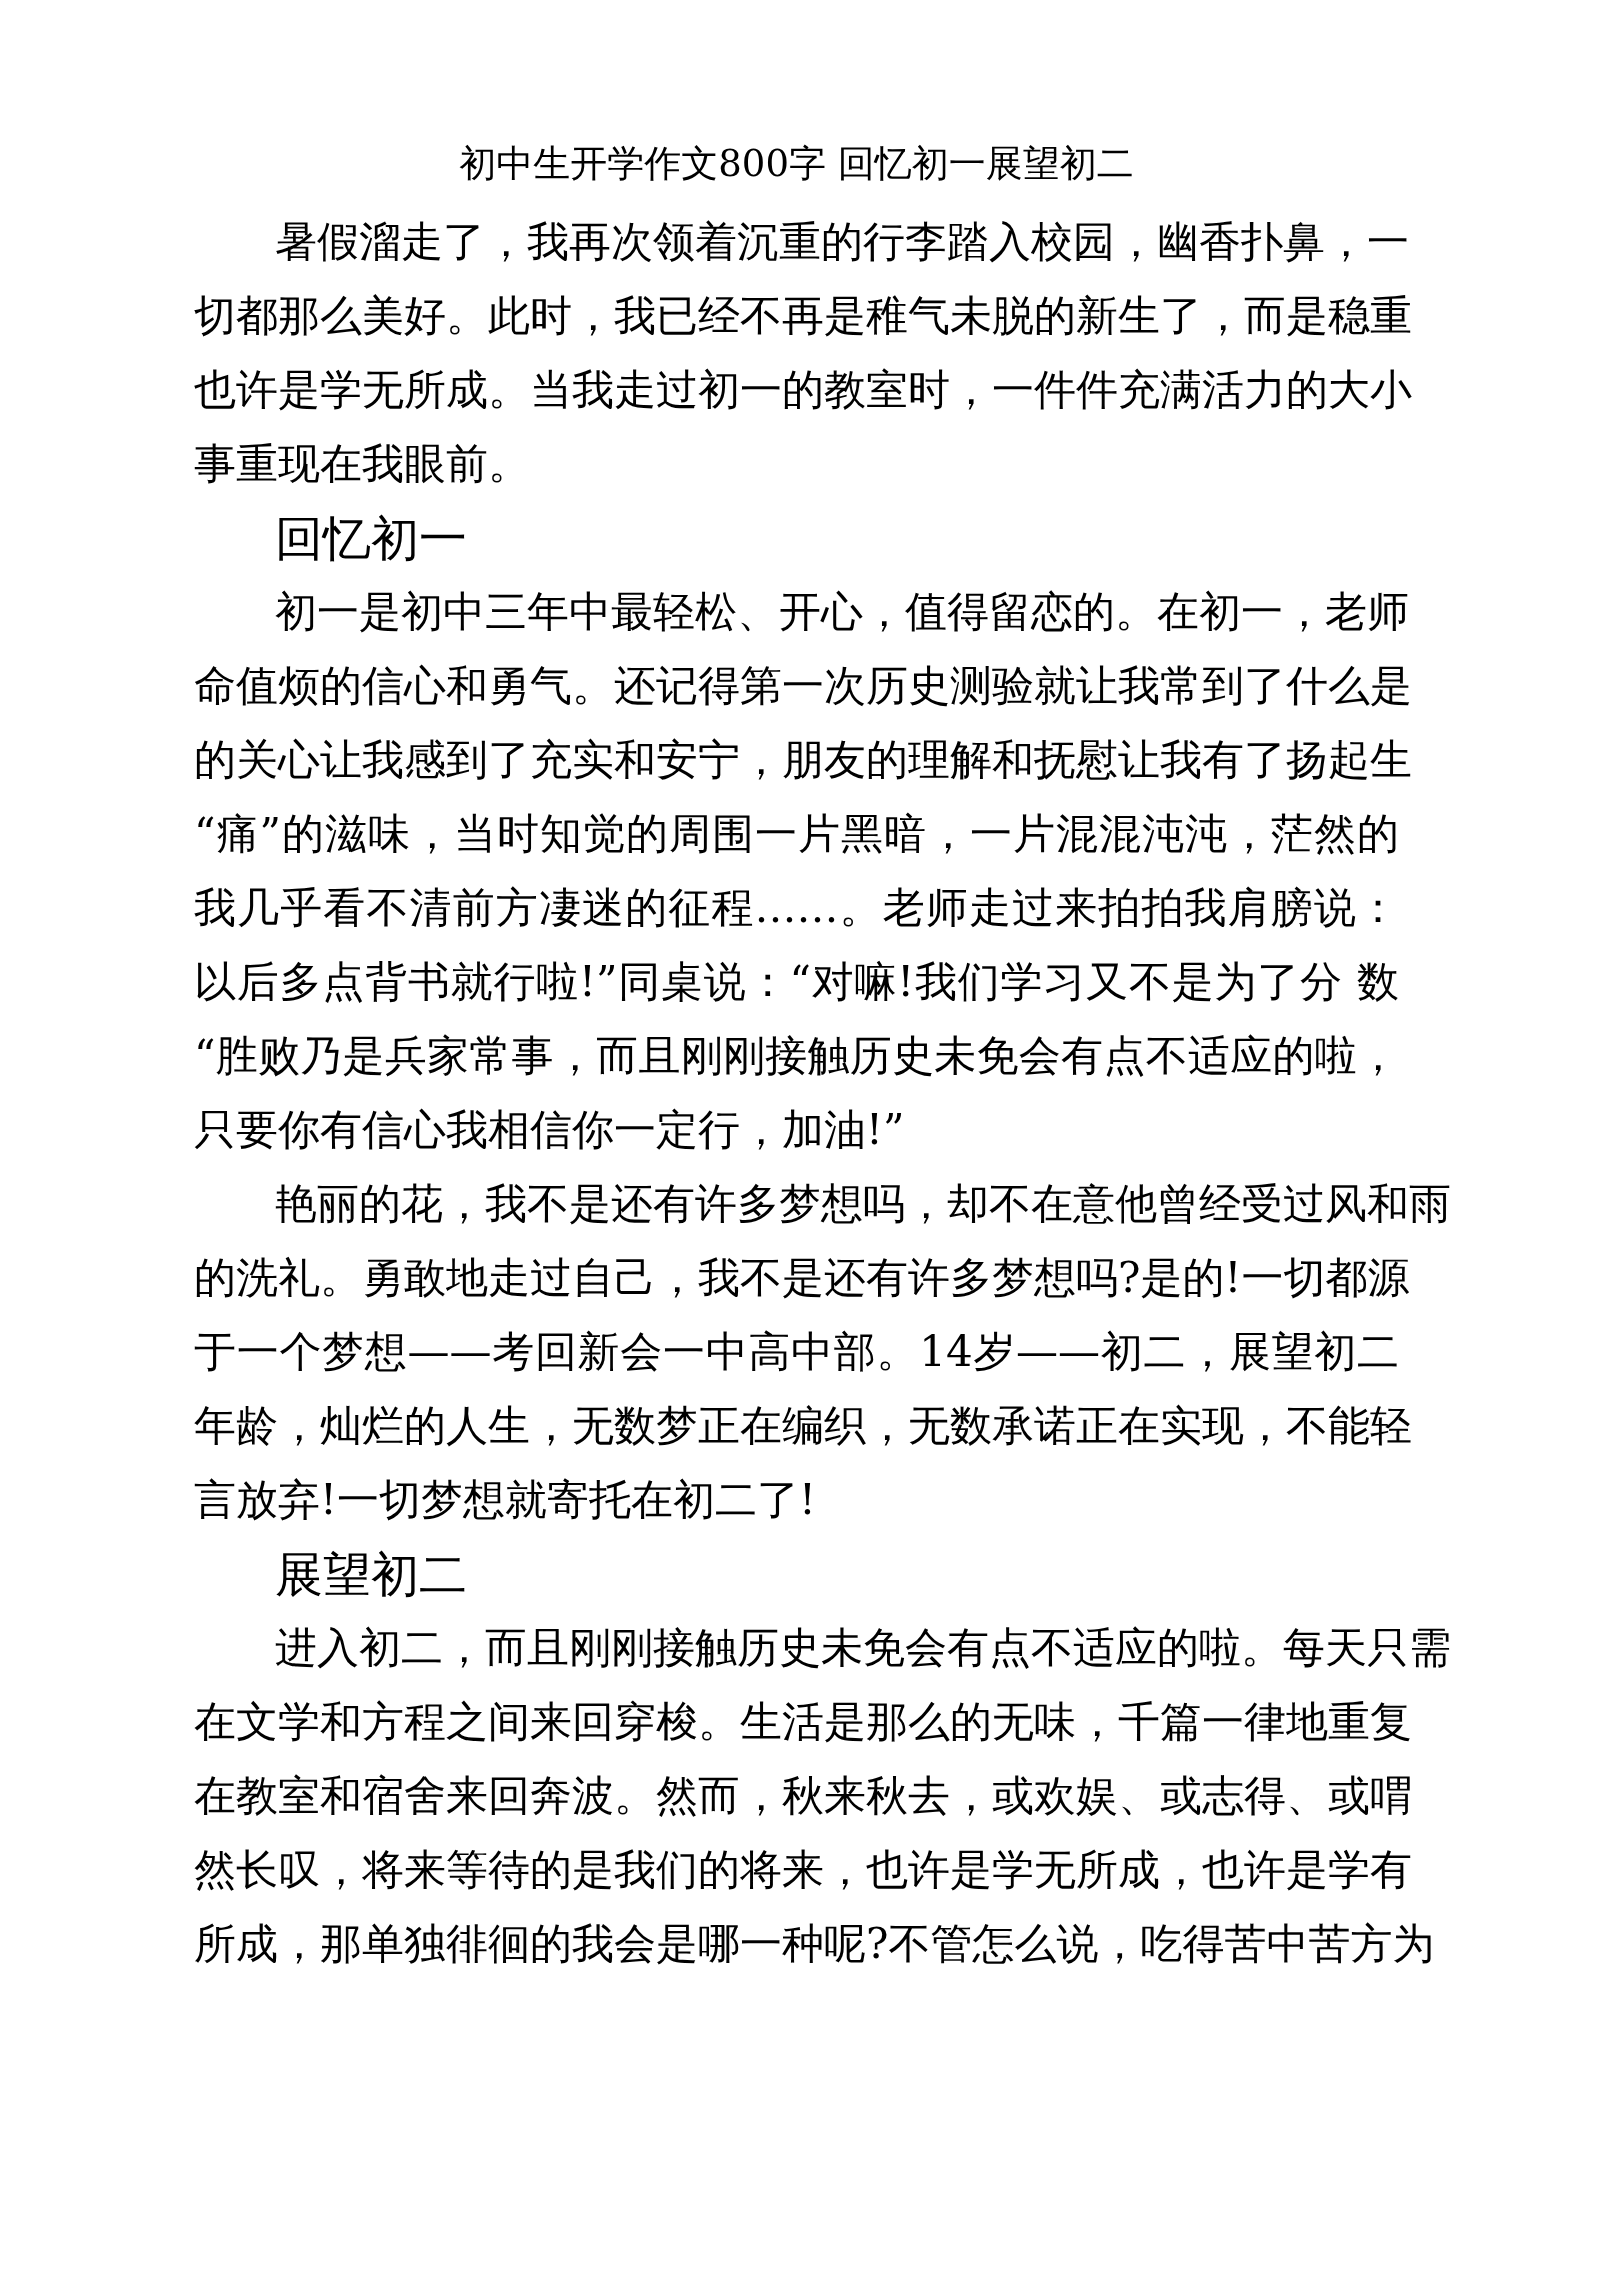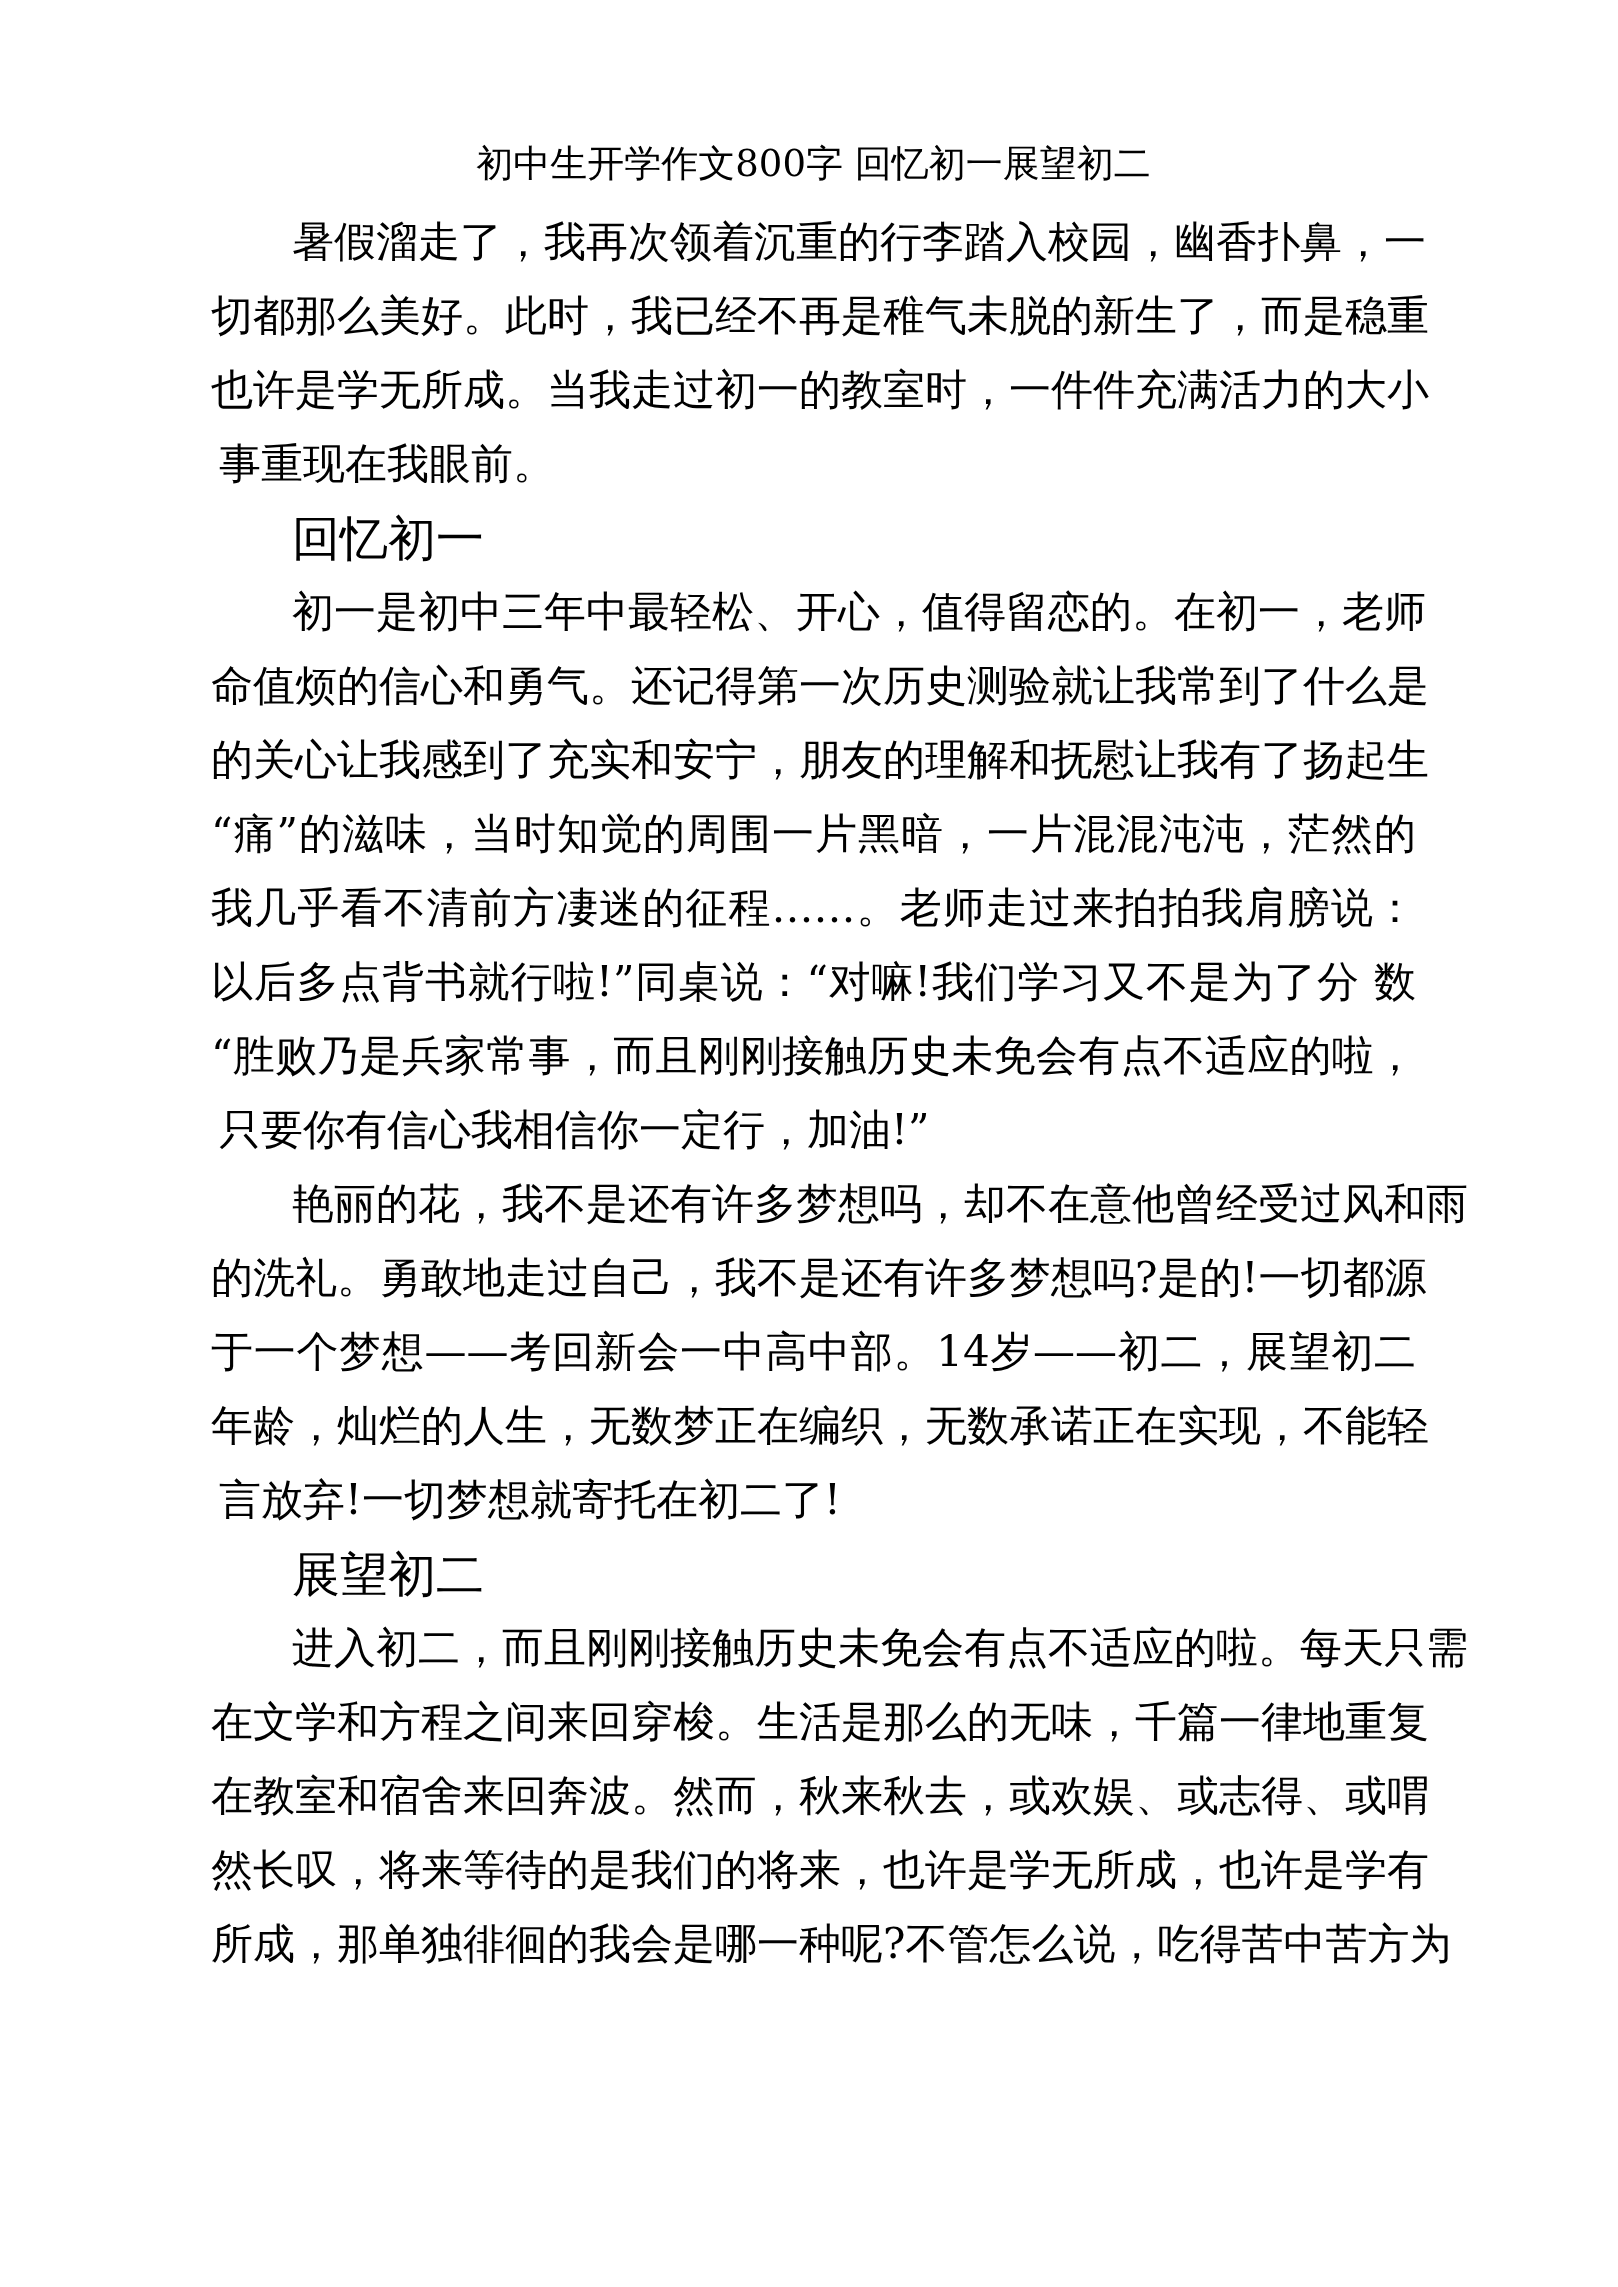--- a/index.html
+++ b/index.html
@@ -10,21 +10,21 @@
     body {
       width: 1619px;
       height: 2288px;
       position: relative;
       overflow: hidden;
       font-family: "DejaVu Serif", "Liberation Serif", serif;
       color: #000000;
     }
     .page {
       position: absolute;
-      left: 211px;
+      left: 194px;
       top: 127px;
       width: 1205px;
     }
     .title {
       text-align: center;
       font-size: 37px;
       line-height: 74px;
       height: 74px;
       margin: 0 0 3.7px 0;
       font-weight: normal;
@@ -35,21 +35,20 @@
       font-size: 42px;
       line-height: 74px;
       height: 74px;
       white-space: nowrap;
       text-align: justify;
       text-align-last: justify;
       margin: 0;
     }
     .line.last {
       text-align-last: left;
-      margin-left: 8px;
     }
     .line.indent {
       padding-left: 81px;
     }
     .heading {
       font-size: 48px;
       line-height: 74px;
       height: 74px;
       padding-left: 81px;
       margin: 0;

